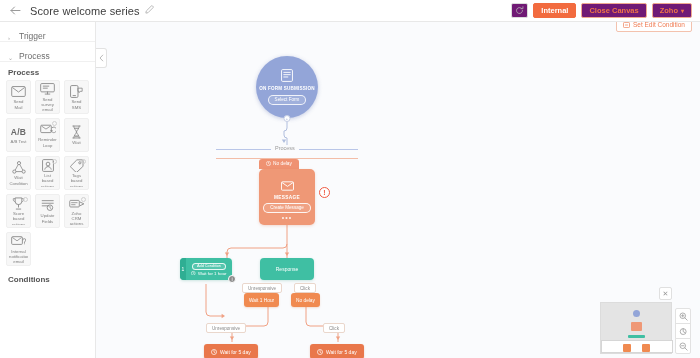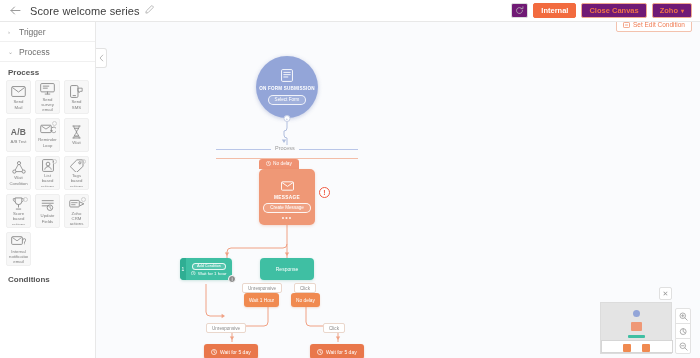--- a/index.html
+++ b/index.html
@@ -45,21 +45,21 @@
   .hdr-btn.outline-accent { border-color: #f0a98f; color: #ef7548; }
   .hdr-btn .caret { margin-left: 3px; font-size: 6px; }
 
   
   .sidebar {
     position: absolute; top: 22px; left: 0; width: 96px; height: 336px;
     background: #ffffff; border-right: 1px solid #e8e8e8;
     overflow: hidden; z-index: 30;
   }
   .side-sec {
-    display: flex; align-items: center; height: 20px; padding: 0 8px;
+    display: flex; align-items: flex-end; height: 20px; padding: 0 8px;
     font-size: 8.5px; color: #6e6e6e; cursor: pointer;
     border-bottom: 1px solid #f0f0f0;
   }
   .side-sec .chev { font-size: 6px; color: #a5a5a5; margin-right: 5px; width: 6px; }
   .side-label {
     padding: 6px 8px 3px; font-size: 8px; color: #555; font-weight: bold;
   }
   .card-grid {
     display: flex; flex-wrap: wrap; gap: 4px; padding: 0 6px;
   }

